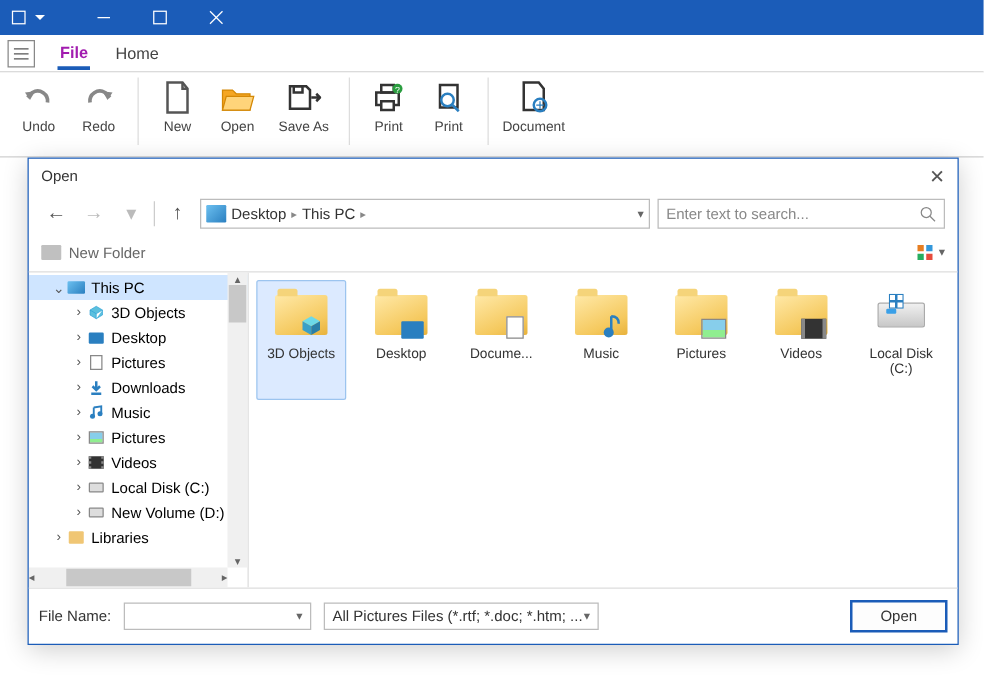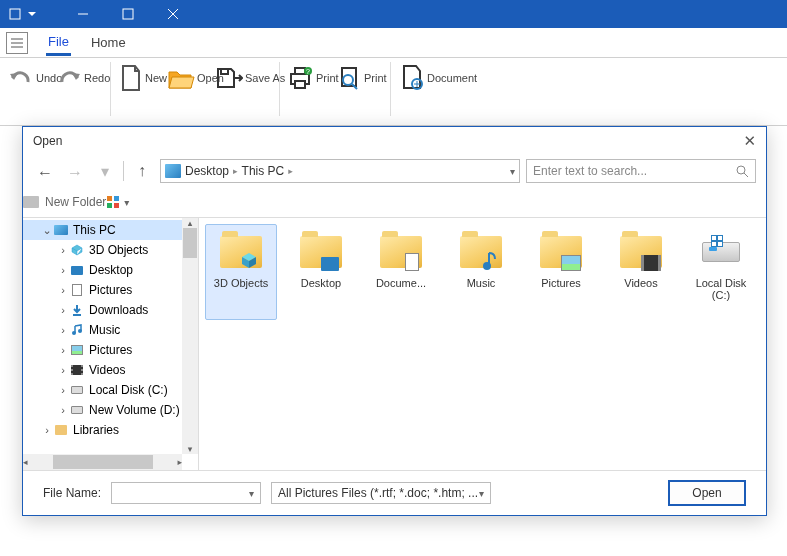--- a/index.html
+++ b/index.html
@@ -11,25 +11,25 @@
 .titlebar .qat .dd { width: 0; height: 0; border-left: 4px solid transparent; border-right: 4px solid transparent; border-top: 4px solid #fff; }
 .titlebar .title { flex: 1; text-align: center; }
 .titlebar .winbtns { display: flex; }
 .titlebar .winbtn { width: 45px; height: 28px; display: flex; align-items: center; justify-content: center; cursor: pointer; }
 .titlebar svg { stroke: #fff; }
 
 
 .ribbon-tabs { height: 30px; border-bottom: 1px solid #d0d0d0; display: flex; align-items: center; padding-left: 6px; gap: 18px; background: #fff; }
 .rt-icon { width: 22px; height: 22px; border: 1px solid #888; display: flex; align-items: center; justify-content: center; font-size: 10px; color: #555; }
 .rt-tab { font-size: 13px; color: #444; padding: 4px 2px; cursor: pointer; }
-.rt-tab.active { color: #1d4ed8; border-bottom: 3px solid #1b5cb8; font-weight: 400; }
+.rt-tab.active { color: #a21caf; border-bottom: 3px solid #1b5cb8; font-weight: 700; }
 
 
 .ribbon { height: 68px; display: flex; align-items: flex-start; padding: 4px 8px 0 8px; gap: 2px; border-bottom: 1px solid #d0d0d0; background: #fff; }
-.rbtn { width: 46px; display: flex; align-items: center; gap: 2px; cursor: pointer; }
+.rbtn { width: 46px; display: flex; flex-direction: column; align-items: center; gap: 2px; cursor: pointer; }
 .rbtn .ico { width: 32px; height: 32px; display: flex; align-items: center; justify-content: center; }
 .rbtn .lbl { font-size: 11px; color: #444; text-align: center; white-space: nowrap; }
 .rbtn.wide { width: 56px; }
 .rsep { width: 1px; height: 54px; background: #ddd; margin: 0 6px; }
 
 
 .dialog { position: absolute; left: 22px; top: 126px; width: 745px; height: 390px; border: 1px solid #1b5cb8; background: #fff; box-shadow: 0 4px 20px rgba(0,0,0,0.2); display: flex; flex-direction: column; }
 .dlg-title { height: 28px; display: flex; align-items: center; justify-content: space-between; padding: 0 10px; font-size: 12px; color: #333; }
 .dlg-close { cursor: pointer; font-size: 15px; color: #555; }
 
@@ -39,21 +39,21 @@
 .navbtn.disabled { color: #bbb; }
 .vsep { width: 1px; height: 20px; background: #ccc; }
 .breadcrumb { flex: 1; height: 24px; border: 1px solid #bcbcbc; display: flex; align-items: center; padding: 0 4px; gap: 4px; font-size: 12px; color: #333; background: #fff; }
 .bc-ico { width: 16px; height: 14px; background: linear-gradient(135deg,#6cc0f0,#2a7fc0); border-radius: 1px; }
 .bc-sep { color: #888; font-size: 9px; }
 .bc-dd { margin-left: auto; color: #666; font-size: 10px; }
 .search { width: 230px; height: 24px; border: 1px solid #bcbcbc; display: flex; align-items: center; padding: 0 6px; font-size: 12px; color: #888; justify-content: space-between; }
 .search svg { stroke: #888; }
 
 
-.toolrow { height: 30px; display: flex; align-items: center; padding: 0 0; justify-content: flex-start; font-size: 12px; color: #666; }
+.toolrow { height: 30px; display: flex; align-items: center; padding: 0 10px; justify-content: space-between; font-size: 12px; color: #666; }
 .newfolder { display: flex; align-items: center; gap: 6px; cursor: pointer; }
 .newfolder .fld { width: 16px; height: 12px; background: #c0c0c0; border-radius: 1px; }
 .viewbtn { display: flex; align-items: center; gap: 4px; cursor: pointer; }
 
 
 .dlg-body { flex: 1; display: flex; border-top: 1px solid #ddd; border-bottom: 1px solid #ddd; overflow: hidden; }
 .tree { width: 176px; border-right: 1px solid #ddd; font-size: 12px; position: relative; overflow: hidden; }
 .tree-inner { padding: 2px 0; }
 .tnode { display: flex; align-items: center; height: 20px; padding-left: 8px; cursor: pointer; white-space: nowrap; }
 .tnode.sel { background: #cfe5ff; }
@@ -67,21 +67,21 @@
 .files { flex: 1; padding: 6px; display: flex; flex-wrap: wrap; align-content: flex-start; gap: 4px 8px; overflow: hidden; }
 .fitem { width: 72px; height: 96px; display: flex; flex-direction: column; align-items: center; justify-content: flex-start; padding-top: 6px; cursor: pointer; font-size: 11px; color: #333; text-align: center; border: 1px solid transparent; border-radius: 2px; }
 .fitem.sel { background: #dceaff; border-color: #9cc4ef; }
 .fitem .fico { width: 48px; height: 42px; margin-bottom: 4px; display: flex; align-items: center; justify-content: center; position: relative; }
 .folder-shape { width: 42px; height: 32px; background: linear-gradient(155deg,#ffe9a8,#f5c95e 70%,#e8b23c); border-radius: 2px; position: relative; }
 .folder-shape::before { content: ""; position: absolute; top: -5px; left: 2px; width: 16px; height: 6px; background: #f5d47a; border-radius: 2px 2px 0 0; }
 .disk-shape { width: 38px; height: 20px; background: linear-gradient(#f0f0f0,#c8c8c8); border: 1px solid #aaa; border-radius: 2px; position: relative; }
 .disk-shape::after { content: ""; position: absolute; top: 4px; left: 6px; width: 8px; height: 4px; background: #3aa0e8; border-radius: 1px; }
 
 
-.dlg-footer { height: 44px; display: flex; align-items: center; padding: 0 20px; gap: 10px; font-size: 12px; color: #333; }
+.dlg-footer { height: 44px; display: flex; align-items: center; padding: 0 8px; gap: 10px; font-size: 12px; color: #333; }
 .combo { height: 22px; border: 1px solid #bcbcbc; display: flex; align-items: center; justify-content: space-between; padding: 0 6px; font-size: 12px; color: #333; cursor: pointer; background: #fff; }
 .combo .dd { color: #666; font-size: 10px; }
 .btn { width: 76px; height: 24px; border: 1px solid #888; background: #fdfdfd; display: flex; align-items: center; justify-content: center; cursor: pointer; }
 .btn.primary { border: 2px solid #1b5cb8; width: 78px; height: 26px; }
 </style>
 </head>
 <body>
 
 <div class="titlebar">
   <div class="qat">

